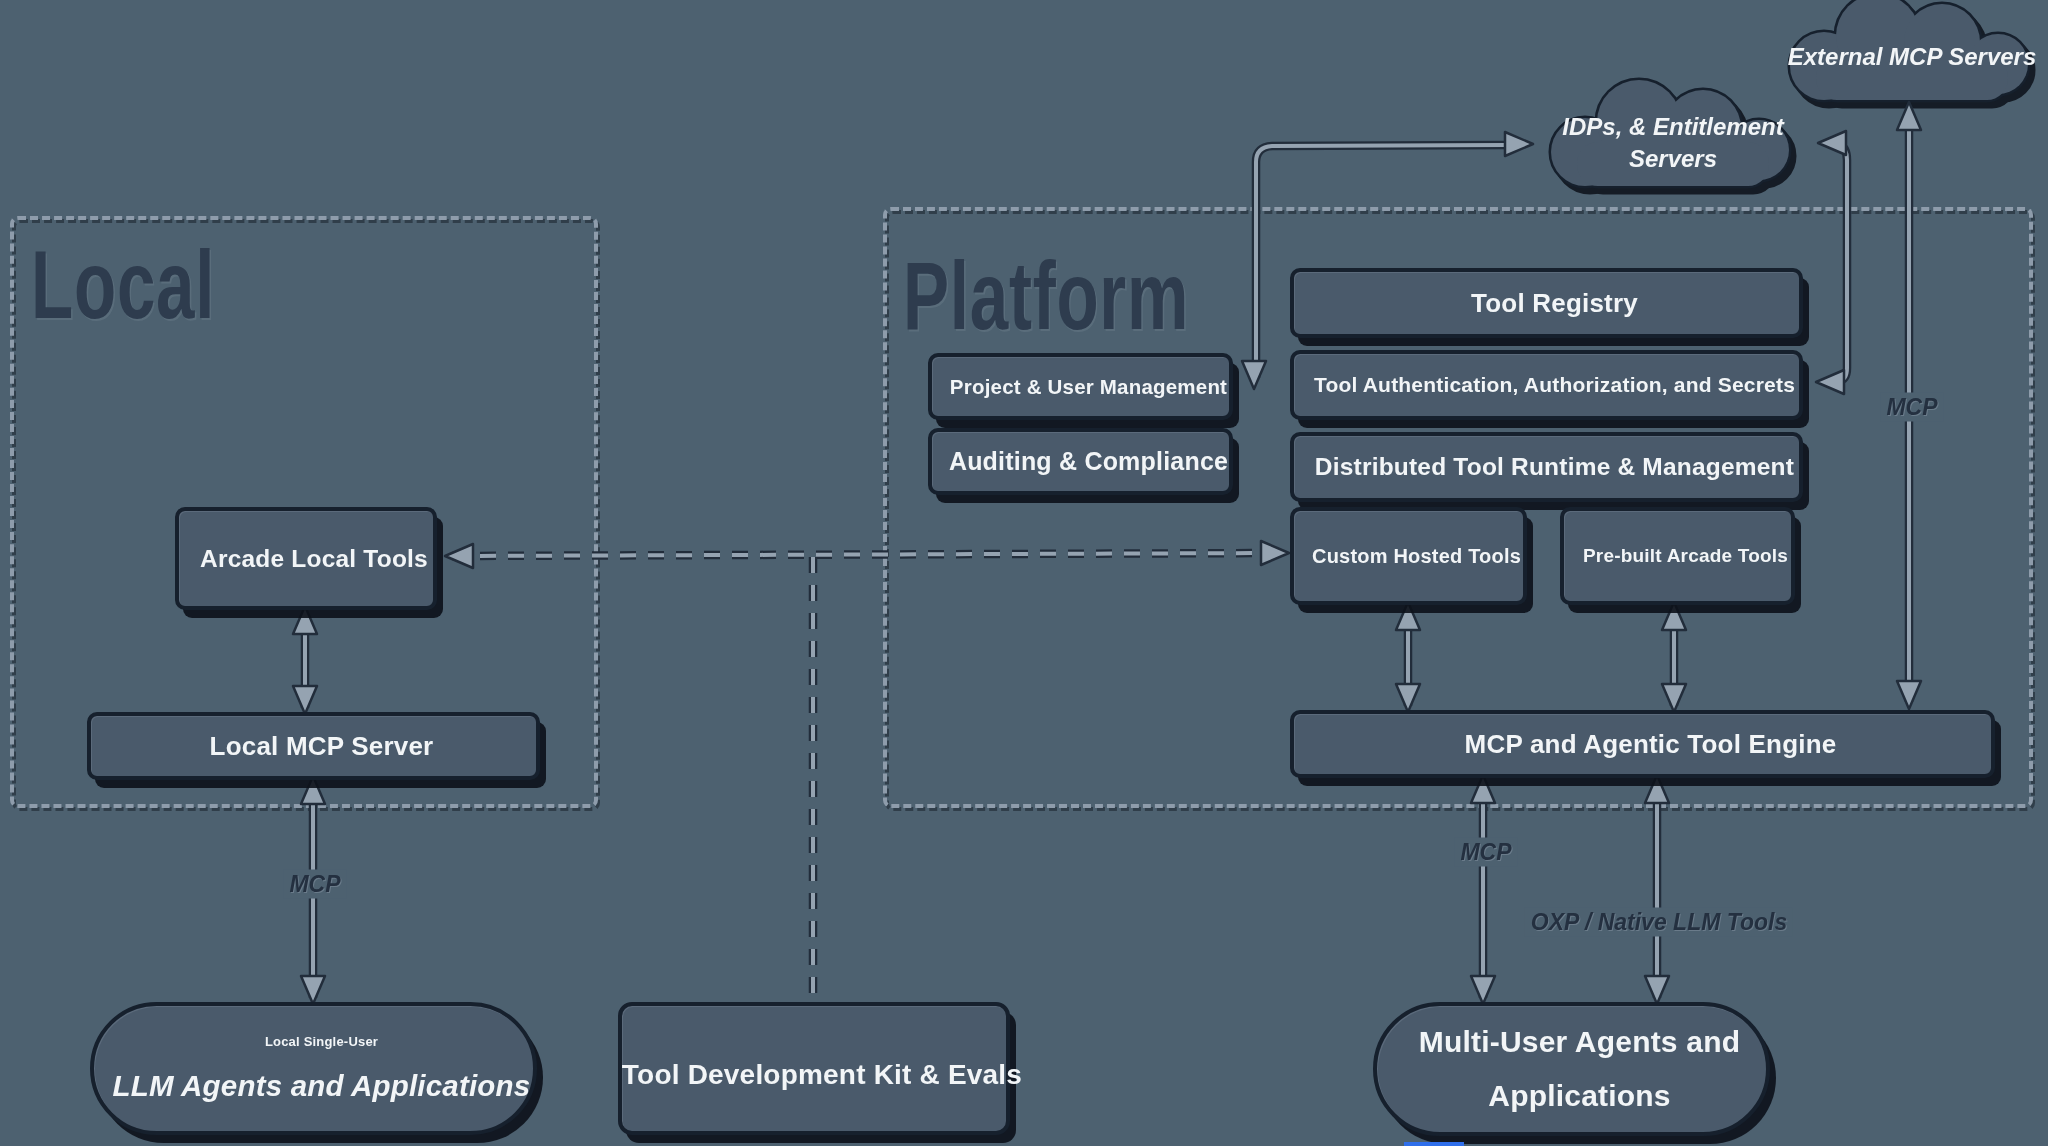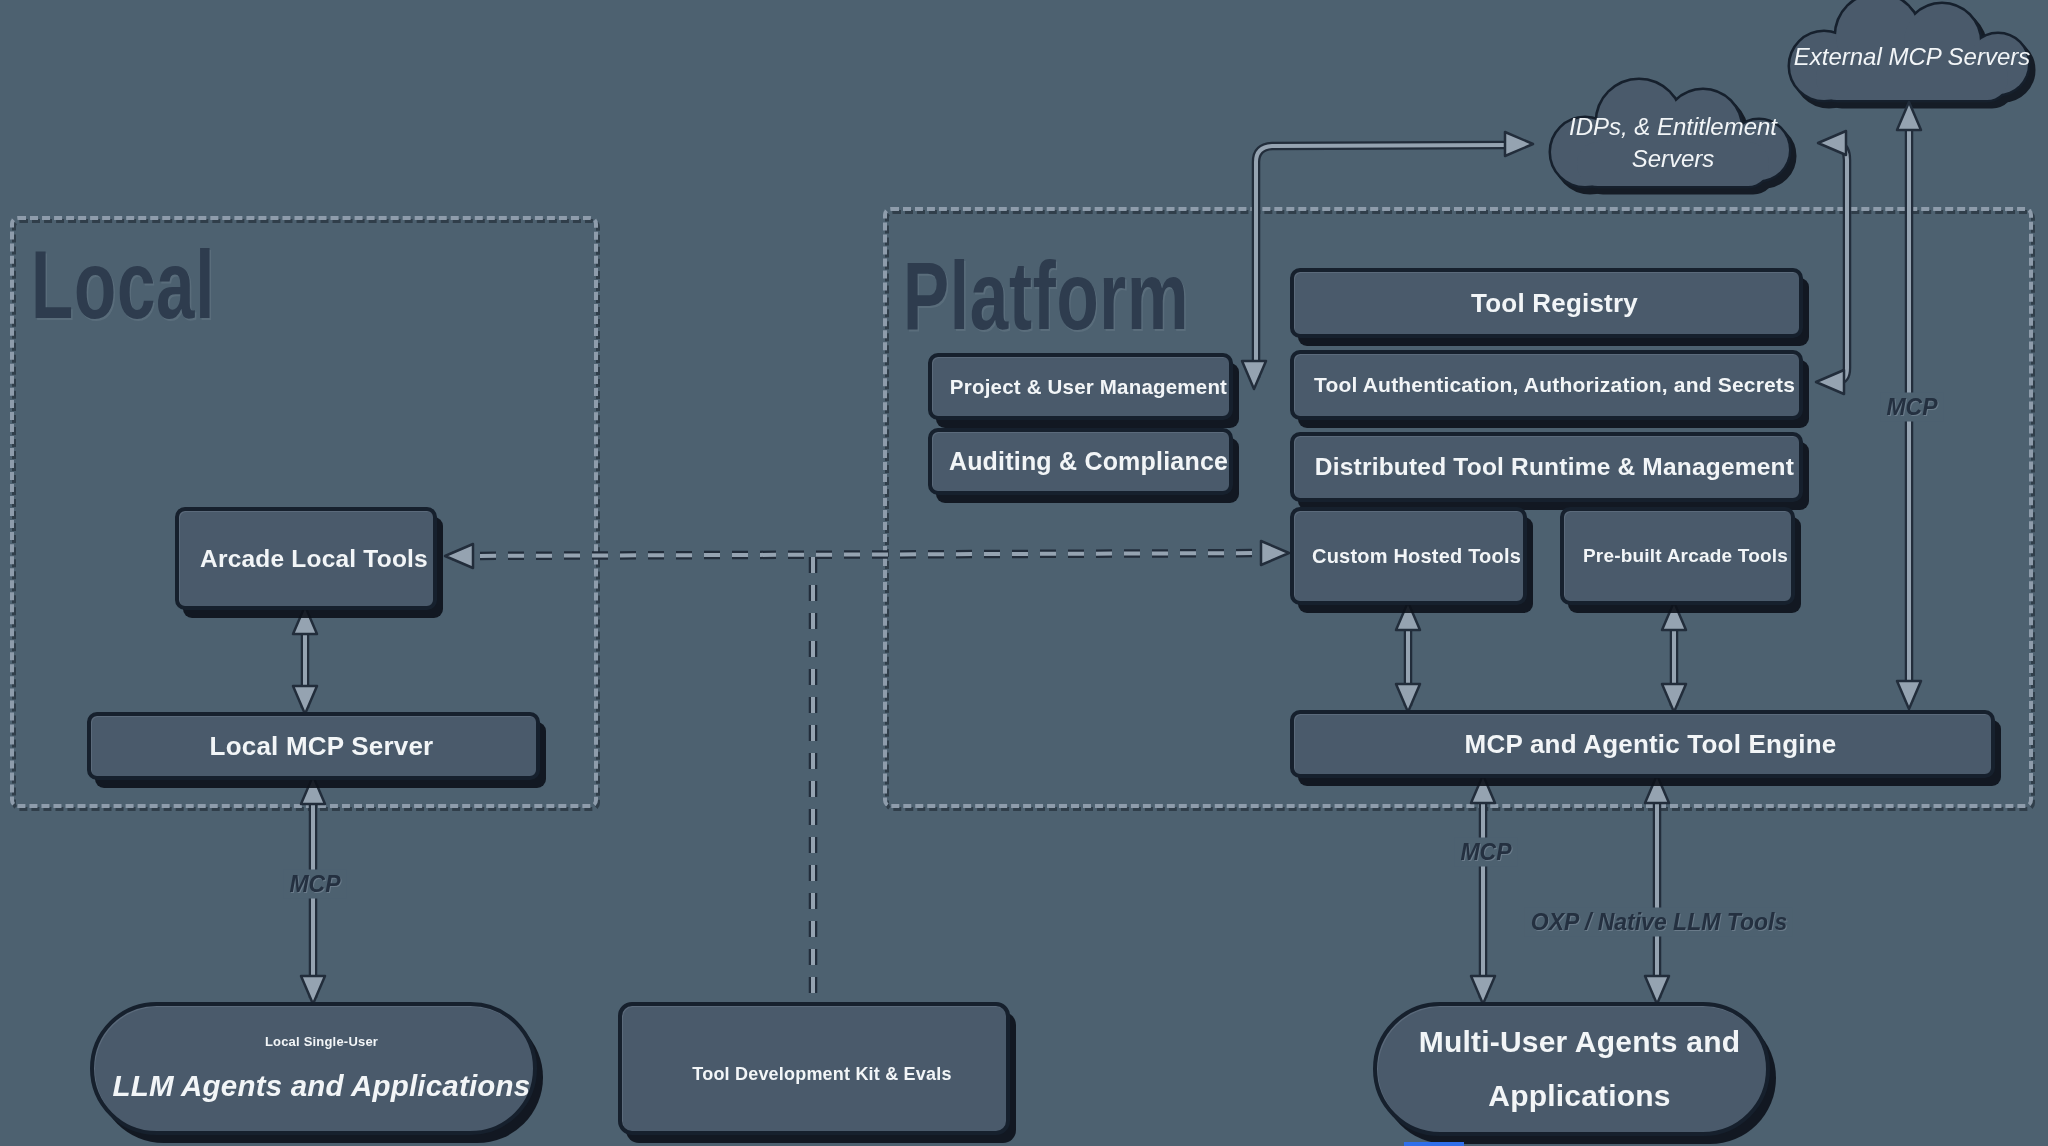--- a/index.html
+++ b/index.html
@@ -41,21 +41,21 @@
     display:flex;align-items:center;justify-content:center;
     text-align:center;
     padding-left:16px;
   }
   .node .txt{display:inline-block;white-space:nowrap;font-size:26px;font-weight:600;letter-spacing:.2px;}
   .node.bold .txt{font-weight:bold;font-size:30px;}
   .node.pill{border-radius:72px;}
   .node .lines{display:flex;flex-direction:column;gap:20px;}
   .cloud-text{
     position:absolute;z-index:4;color:var(--text-light,#f2f5f7);
-    font-style:italic;font-weight:400;font-size:24px;line-height:32px;
+    font-style:italic;font-weight:700;font-size:24px;line-height:32px;
     text-align:center;transform:translate(-50%,-50%);white-space:nowrap;
   }
   .edge-label{
     position:absolute;z-index:4;transform:translate(-50%,-50%);
     font-style:italic;font-weight:bold;font-size:23px;
     color:#243040;background:var(--background,#4d6170);
     padding:1px 6px;white-space:nowrap;
     text-shadow:1px 1px 0 rgba(160,173,186,.35);
     text-align:center;
   }
@@ -203,21 +203,21 @@
     <span class="txt">Local MCP Server</span>
   </div>
 
   <div class="node pill bold" style="left:90px;top:1002px;width:447px;height:133px;">
     <span class="lines">
       <span class="txt" style="font-size: 13px;">Local Single-User</span>
       <span class="txt" style="font-size: 29.5px; font-style: italic;">LLM Agents and Applications</span>
     </span>
   </div>
   <div class="node bold" style="left:618px;top:1002px;width:392px;height:133px;border-radius:14px;">
-    <span class="txt" style="font-size: 18px; margin-top: 12px;">Tool Development Kit &amp; Evals</span>
+    <span class="txt" style="font-size: 28px; margin-top: 12px;">Tool Development Kit &amp; Evals</span>
   </div>
   <div class="node pill bold" style="left:1373px;top:1002px;width:397px;height:134px;">
     <span class="lines">
       <span class="txt">Multi-User Agents and</span>
       <span class="txt">Applications</span>
     </span>
   </div>
 
   <div class="edge-label" style="left:315px;top:884px;">MCP</div>
   <div class="edge-label" style="left:1912px;top:407px;">MCP</div>

